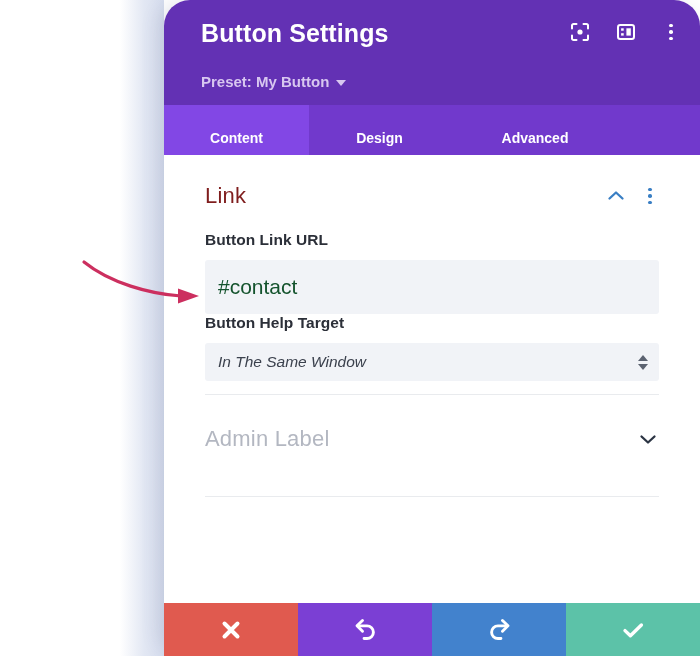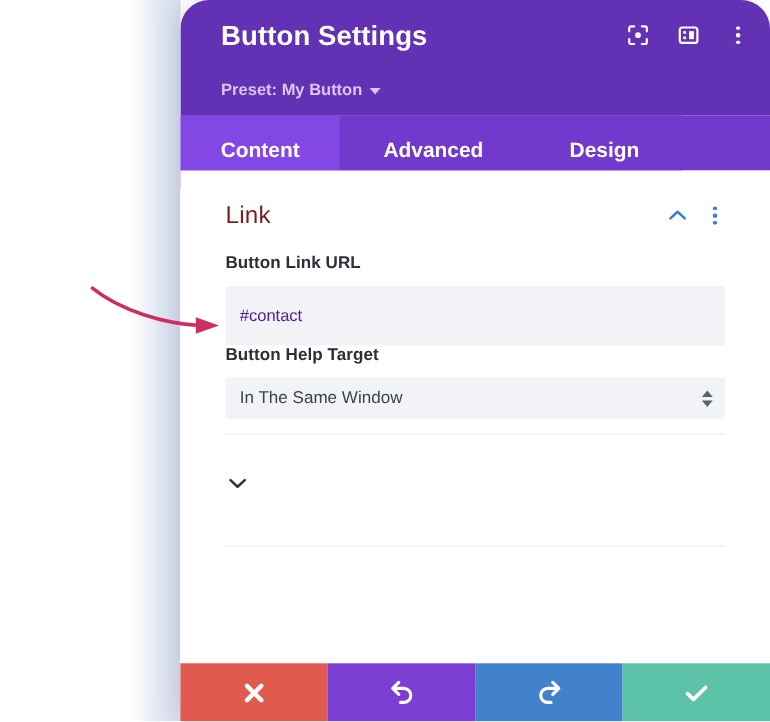--- a/index.html
+++ b/index.html
@@ -100,21 +100,21 @@
     display: flex;
     height: 50px;
     background: #7139cc;
   }
   .tab {
     flex: 0 0 auto;
     display: flex;
     align-items: center;
     justify-content: center;
     color: #ffffff;
-    font-size: 19px;
+    font-size: 14px;
     font-weight: bold;
     cursor: pointer;
     height: 66px;
     background: #7139cc;
   }
   .tab.tab-content { width: 145px; background: #8247e5; }
   .tab.tab-design { width: 141px; }
   .tab.tab-advanced { width: 170px; }
 
   
@@ -160,31 +160,32 @@
     margin-bottom: 11px;
     letter-spacing: 0.05px;
   }
   .text-input {
     width: 100%;
     height: 54px;
     background: #f1f3f7;
     border: none;
     border-radius: 3px;
     font-family: "Liberation Sans", sans-serif;
-    font-size: 15px;
-    color: #4c1d95;
+    font-size: 21px;
+    color: #14532d;
     padding: 0 13px;
     outline: none;
     display: flex;
     align-items: center;
   }
   .select-wrap {
     position: relative;
     width: 100%;
     height: 38px;
+    font-style: italic;
   }
   .select-input {
     width: 100%;
     height: 38px;
     background: #f1f3f7;
     border: none;
     border-radius: 3px;
     font-size: 15.5px;
     color: #3b414d;
     padding: 0 34px 0 13px;
@@ -325,25 +326,25 @@
             <i></i>
             <i></i>
         </div>
       </div>
     </div>
 
     <div class="tabs">
       <div class="tab tab-content">
         <span>Content</span>
       </div>
+      <div class="tab tab-design">
+        <span>Design</span>
+      </div>
       <div class="tab tab-advanced">
         <span>Advanced</span>
-      </div>
-      <div class="tab tab-design">
-        <span>Design</span>
       </div>
     </div>
 
     <div class="panel-body">
 
       <div class="section link-section">
         <div class="section-header">
           <div class="section-title">Link</div>
           <svg class="chev" viewBox="0 0 22 22">
             <path d="M4.5 13.5L11 7.5l6.5 6" fill="none" stroke="#3a7fc4" stroke-width="2.3" stroke-linecap="round" stroke-linejoin="round"></path>
@@ -369,20 +370,21 @@
               <span class="arrow-dn"></span>
             </div>
           </div>
         </div>
 
         <div class="divider"></div>
       </div>
 
       <div class="section admin-section">
         <div class="section-header">
+          <div class="section-title muted">Admin Label</div>
           <svg class="chev last" viewBox="0 0 22 22">
             <path d="M4.5 8.5L11 14.5l6.5-6" fill="none" stroke="#2b3443" stroke-width="2.3" stroke-linecap="round" stroke-linejoin="round"></path>
           </svg>
         </div>
         <div class="divider"></div>
       </div>
 
       <div class="help-row">
         <span class="help-icon">?</span>
         <span class="help-text">Help</span>

